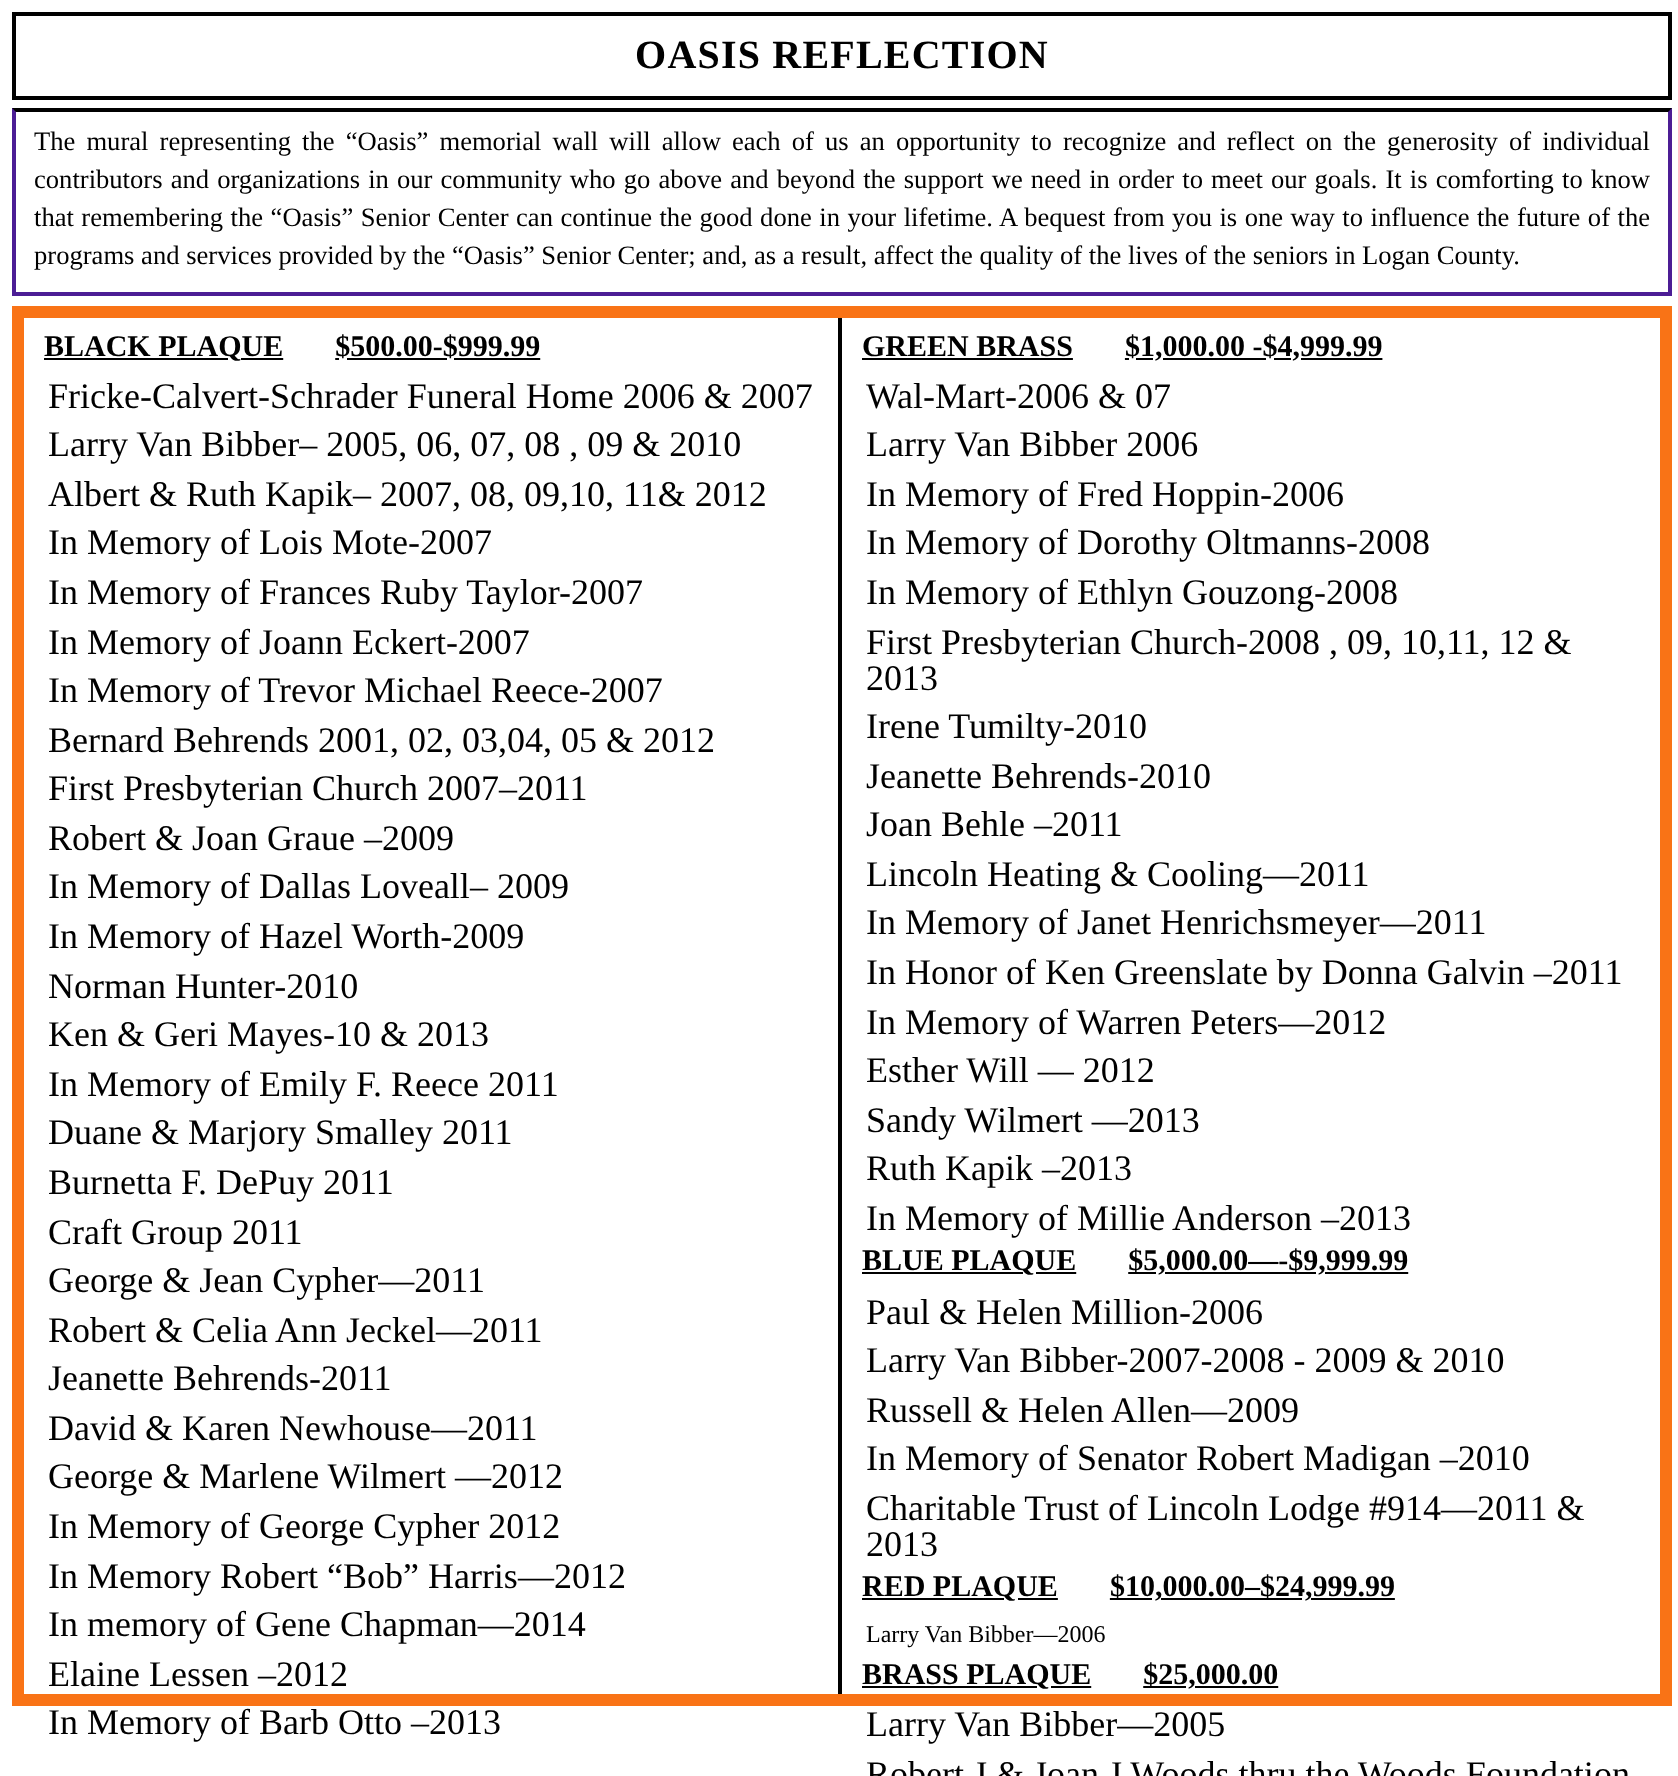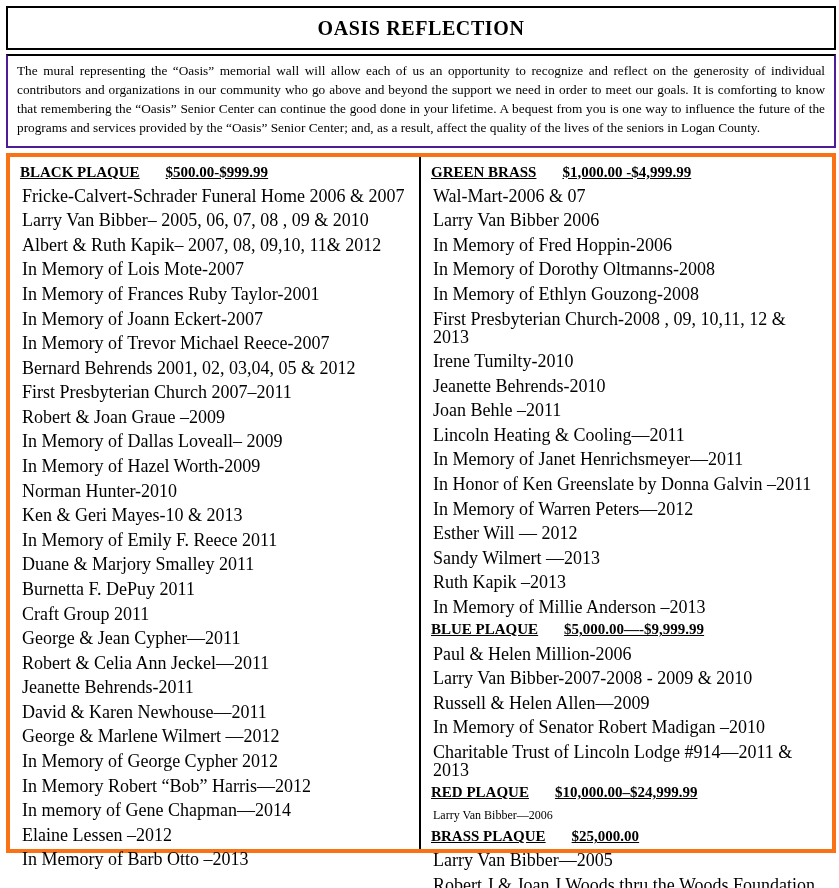--- a/index.html
+++ b/index.html
@@ -44,21 +44,21 @@
     margin-top: 4px;
     border-top: 2px solid #000;
   }
   .intro-text {
     font-size: 13.3px;
     line-height: 1.42;
     text-align: justify;
   }
   
   .cols-box {
-    border: 4px solid #f97316;
+    border: 6px solid #f97316;
     margin-top: 5px;
     height: 700px;
     display: flex;
     box-sizing: border-box;
   }
   .col {
     box-sizing: border-box;
     padding: 7px 8px 0 10px;
     flex: 1 1 50%;
   }
@@ -113,21 +113,21 @@
     <div class="col col-left">
         <div class="plaque-group">
           <div class="plaque-header">
             <span class="name">BLACK PLAQUE</span>
             <span class="range">$500.00-$999.99</span>
           </div>
           <div class="entry">Fricke-Calvert-Schrader Funeral Home 2006 &amp; 2007</div>
           <div class="entry">Larry Van Bibber– 2005, 06, 07, 08 , 09 &amp; 2010</div>
           <div class="entry">Albert &amp; Ruth Kapik– 2007, 08, 09,10, 11&amp; 2012</div>
           <div class="entry">In Memory of Lois Mote-2007</div>
-          <div class="entry">In Memory of Frances Ruby Taylor-2001</div>
+          <div class="entry">In Memory of Frances Ruby Taylor-2007</div>
           <div class="entry">In Memory of Joann Eckert-2007</div>
           <div class="entry">In Memory of Trevor Michael Reece-2007</div>
           <div class="entry">Bernard Behrends 2001, 02, 03,04, 05 &amp; 2012</div>
           <div class="entry">First Presbyterian Church 2007–2011</div>
           <div class="entry">Robert &amp; Joan Graue –2009</div>
           <div class="entry">In Memory of Dallas Loveall– 2009</div>
           <div class="entry">In Memory of Hazel Worth-2009</div>
           <div class="entry">Norman Hunter-2010</div>
           <div class="entry">Ken &amp; Geri Mayes-10 &amp; 2013</div>
           <div class="entry">In Memory of  Emily F. Reece  2011</div>

